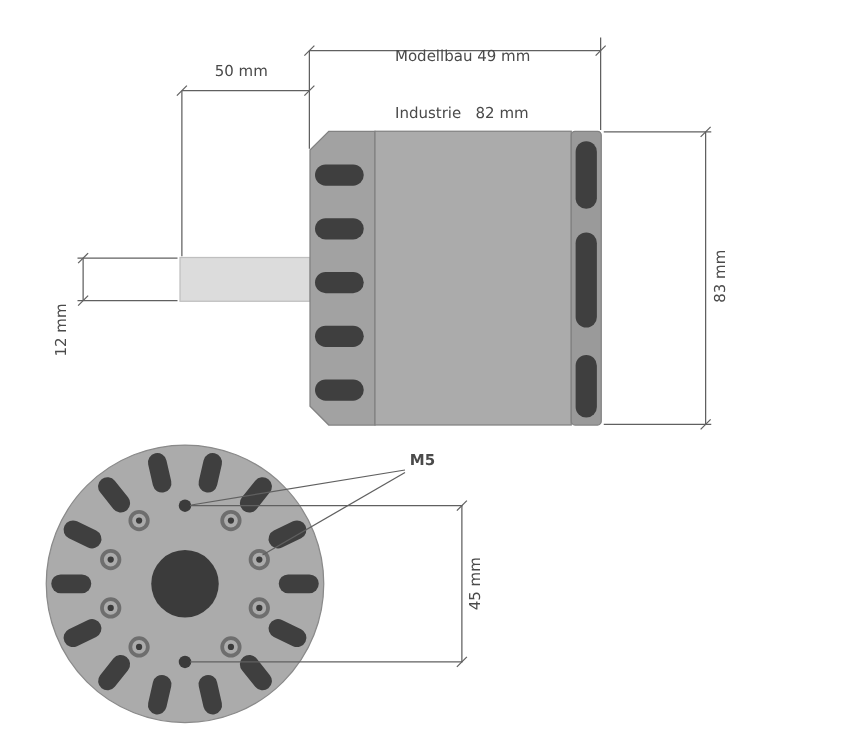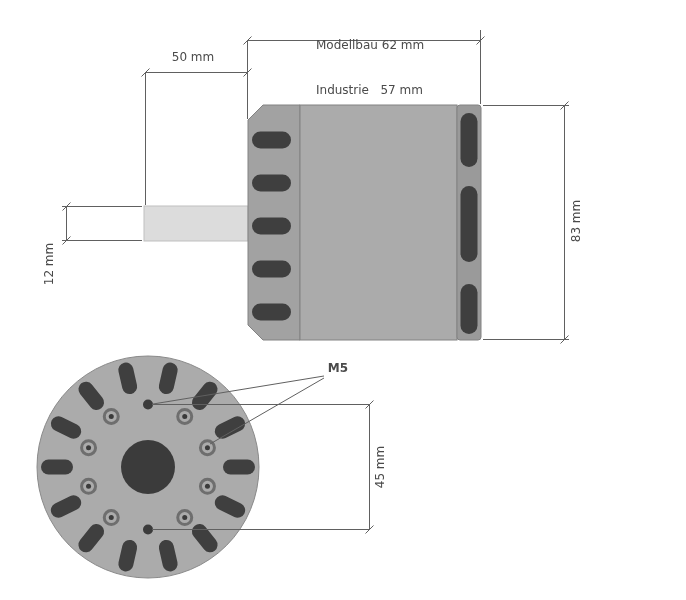--- a/index.html
+++ b/index.html
@@ -141,21 +141,21 @@
       <line x1="62.5" y1="210.5" x2="70.5" y2="202.5"></line>
       <line x1="62.5" y1="244.5" x2="70.5" y2="236.5"></line>
       <line x1="560.5" y1="109.5" x2="568.5" y2="101.5"></line>
       <line x1="560.5" y1="343.5" x2="568.5" y2="335.5"></line>
       <line x1="365.5" y1="408.5" x2="373.5" y2="400.5"></line>
       <line x1="365.5" y1="533.5" x2="373.5" y2="525.5"></line>
     </g>
   </svg>
 
   <div class="label-block" style="left:316px;top:8px;">
-    <div>Modellbau 62 mm</div>
-    <div>Industrie   57 mm</div>
+    <div>Modellbau 49 mm</div>
+    <div>Industrie   82 mm</div>
   </div>
   <div class="label" style="left:193px;top:57px;">50 mm</div>
   <div class="label rot" style="left:49px;top:264px;">12 mm</div>
   <div class="label rot" style="left:576px;top:221px;">83 mm</div>
   <div class="label" style="left:338px;top:368px;font-weight:bold;">M5</div>
   <div class="label rot" style="left:380px;top:467px;">45 mm</div>
 </div>
 
 </body></html>

